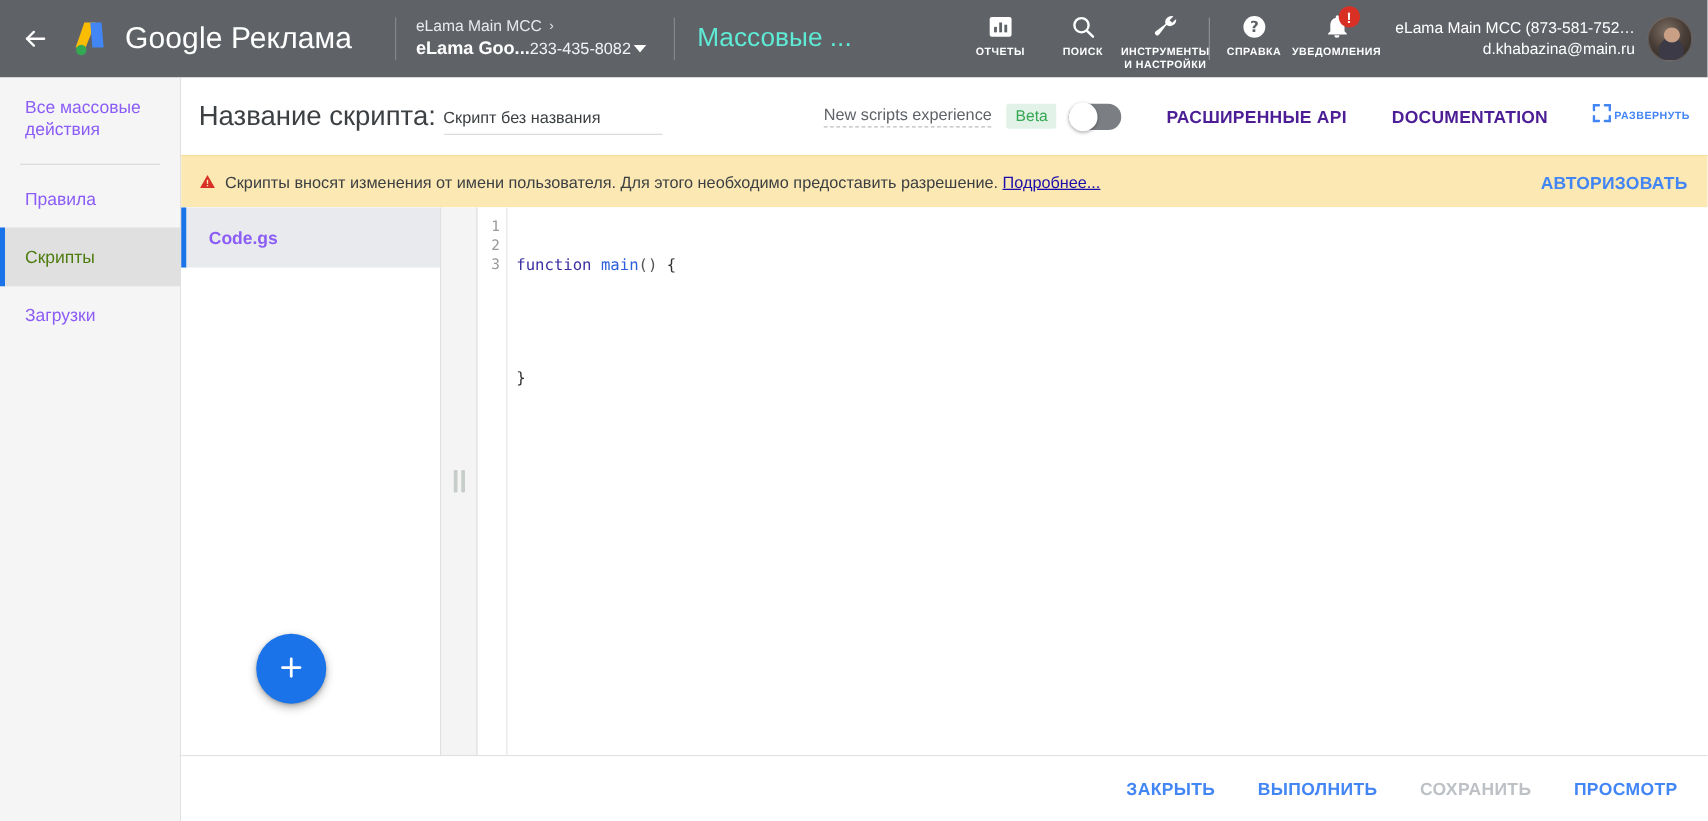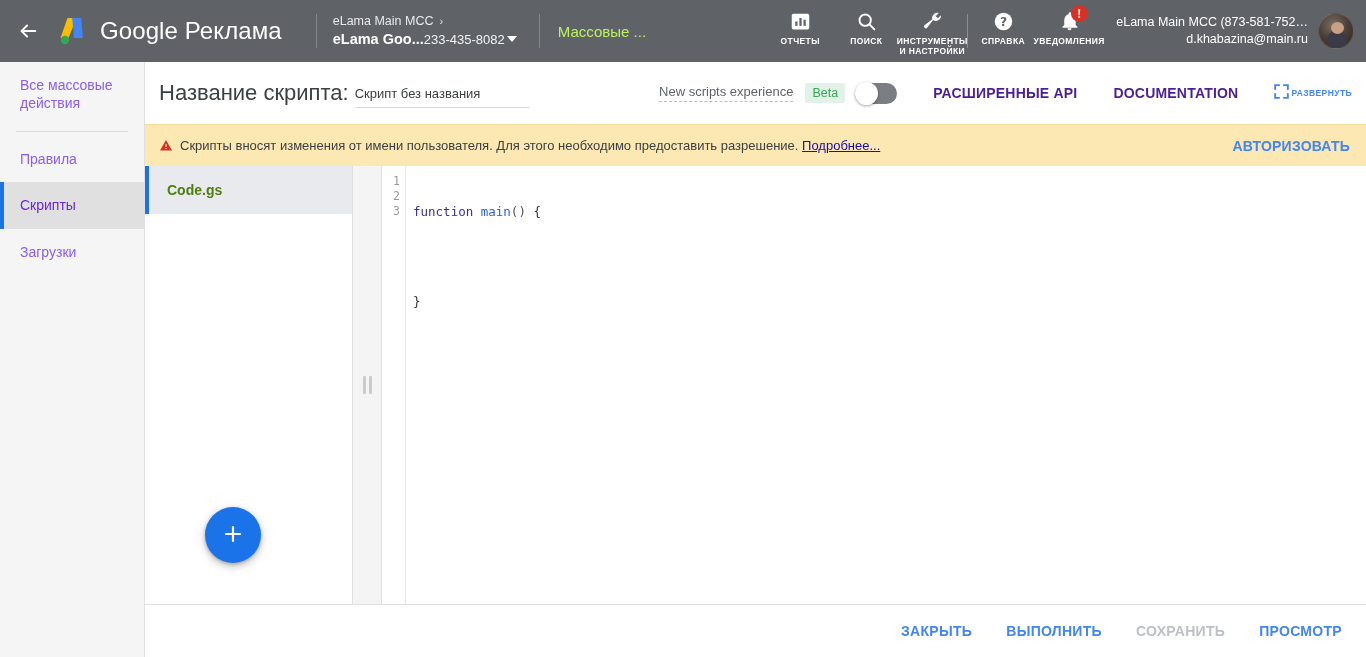--- a/index.html
+++ b/index.html
@@ -48,21 +48,21 @@
     display: flex; align-items: baseline; white-space: nowrap;
   }
   .acct-name { font-size: 14.5px; font-weight: bold; color: #ffffff; }
   .acct-id { font-size: 13px; color: #f1f3f4; }
   .caret-dn {
     width: 0; height: 0;
     border-left: 5px solid transparent; border-right: 5px solid transparent;
     border-top: 6px solid #ffffff; margin-left: 2px; align-self: center;
   }
   .page-title {
-    font-size: 15px; color: #bef264; white-space: nowrap;
+    font-size: 21px; color: #5eead4; white-space: nowrap;
     padding-left: 2px;
   }
   .spacer { flex: 1 1 auto; }
   .nav-icons { display: flex; align-items: flex-start; height: 62px; }
   .nav-item {
     width: 66px; height: 62px;
     display: flex; flex-direction: column; align-items: center;
     padding-top: 10px; cursor: pointer; position: relative;
   }
   .nav-item .ic { height: 22px; display: flex; align-items: center; justify-content: center; }
@@ -111,21 +111,21 @@
     width: 145px; height: 595px;
     background: #f5f5f5;
     border-right: 1px solid #e0e0e0;
   }
   .side-item {
     padding: 14px 18px 14px 20px;
     font-size: 14px; color: #8b5cf6; cursor: pointer;
     line-height: 1.32; position: relative;
   }
   .side-item.active {
-    background: #e0e0e0; color: #6d28d9;
+    background: #e0e0e0; color: #4d7c0f;
   }
   .side-item.active::before {
     content: ""; position: absolute; left: 0; top: 0; bottom: 0;
     width: 4px; background: #1a73e8;
   }
   .side-sep {
     height: 1px; background: #dadce0; margin: 4px 16px;
   }
 
   
@@ -212,21 +212,21 @@
   }
   .files-pane {
     width: 207px; flex: 0 0 207px;
     background: #ffffff;
     border-bottom: 1px solid #e0e0e0;
     position: relative;
   }
   .file-item {
     margin: 0; padding: 16px 12px 16px 18px;
     background: #e8eaed;
-    font-size: 14px; font-weight: bold; color: #4d7c0f;
+    font-size: 14px; font-weight: bold; color: #8b5cf6;
     cursor: pointer; position: relative;
     border-left: 4px solid #1a73e8;
   }
   .fab {
     position: absolute; left: 60px; bottom: 41px;
     width: 56px; height: 56px; border-radius: 50%;
     background: #1a73e8;
     display: flex; align-items: center; justify-content: center;
     box-shadow: 0 3px 8px rgba(0,0,0,.28), 0 1px 3px rgba(0,0,0,.2);
     cursor: pointer; border: none;

